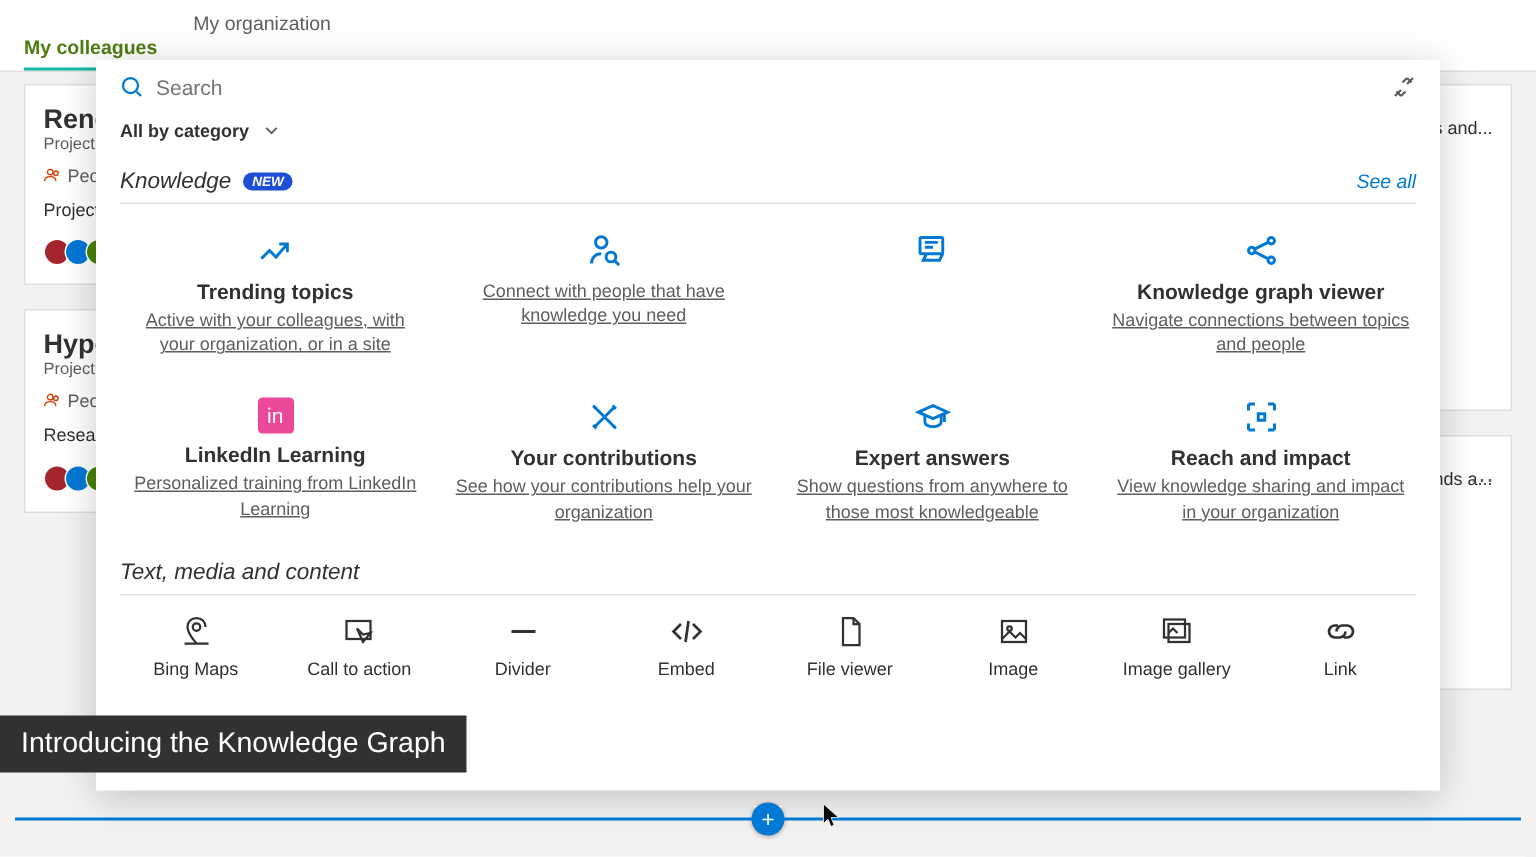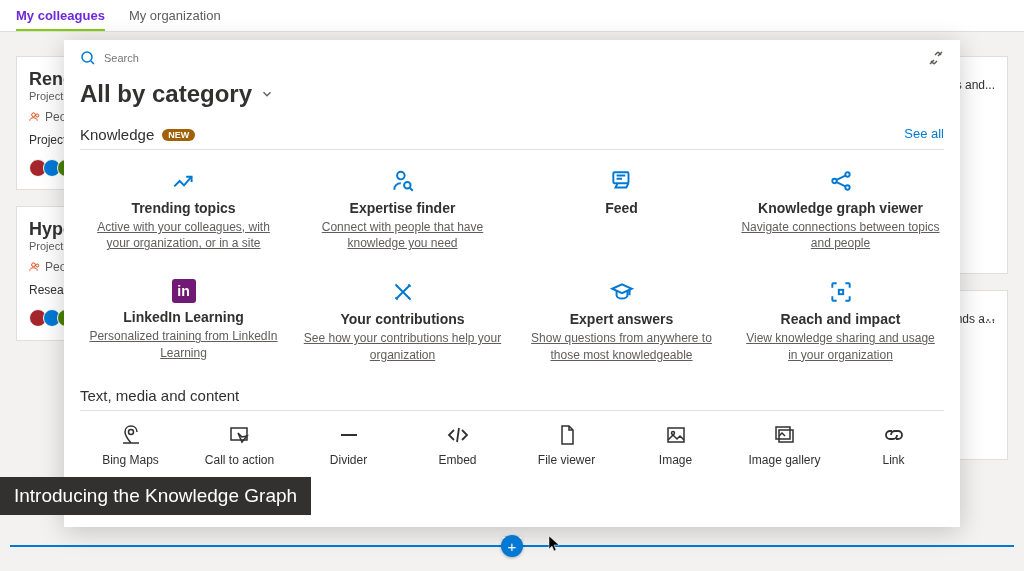--- a/index.html
+++ b/index.html
@@ -1,50 +1,50 @@
 <!DOCTYPE html>
 <html><head>
 <meta charset="utf-8">
 <style>
 * { margin: 0; padding: 0; box-sizing: border-box; font-family: "Segoe UI", Arial, sans-serif; }
 body { background: #f3f2f1; width: 1024px; height: 571px; overflow: hidden; position: relative; }
 
 
 .tabs { display: flex; gap: 24px; padding: 8px 16px 0; background: #fff; border-bottom: 1px solid #e1dfdd; }
 .tab { font-size: 13px; color: #605e5c; padding-bottom: 6px; cursor: pointer; }
-.tab.active { color: #6d28d9; border-bottom: 2px solid #84cc16; font-weight: 600; }
+.tab.active { color: #4d7c0f; border-bottom: 2px solid #14b8a6; font-weight: 600; margin-top: 16px; }
 
 
 .bg-cards { position: absolute; top: 40px; left: 0; right: 0; display: flex; gap: 16px; padding: 16px; }
 .bg-col { flex: 1; display: flex; flex-direction: column; gap: 16px; }
 .bg-card { background: #fff; border: 1px solid #e1dfdd; padding: 12px; }
 .bg-card .title { font-size: 18px; font-weight: 600; color: #323130; }
 .bg-card .sub { font-size: 11px; color: #605e5c; }
 .bg-card .meta { font-size: 12px; color: #605e5c; margin-top: 8px; display: flex; gap: 4px; align-items: center; }
 .bg-card .desc { font-size: 12px; color: #323130; margin-top: 8px; line-height: 1.4; }
 .bg-card .avatars { margin-top: 10px; display: flex; align-items: center; gap: 6px; }
 .avatar-stack { display: flex; }
 .av { width: 18px; height: 18px; border-radius: 50%; border: 1px solid #fff; margin-left: -4px; }
 .av:nth-child(1){background:#a4262c;margin-left:0}.av:nth-child(2){background:#0078d4}.av:nth-child(3){background:#498205}.av:nth-child(4){background:#881798}
 .bg-card .more { color: #605e5c; font-size: 16px; margin-left: auto; }
 
 
 .panel { position: absolute; top: 40px; left: 64px; right: 64px; bottom: 44px; background: #fff; box-shadow: 0 4px 24px rgba(0,0,0,0.2); display: flex; flex-direction: column; overflow: hidden; }
 .search-row { display: flex; align-items: center; padding: 10px 16px; }
 .search-icon { color: #0078d4; margin-right: 8px; flex-shrink: 0; }
-.search-input { border: none; outline: none; font-size: 11px; color: #605e5c; flex: 1; }
+.search-input { border: none; outline: none; font-size: 14px; color: #605e5c; flex: 1; }
 .collapse-icon { color: #605e5c; cursor: pointer; flex-shrink: 0; }
 
 .category-row { padding: 4px 16px 12px; }
-.category-btn { font-size: 24px; font-weight: 600; color: #323130; display: flex; align-items: center; gap: 8px; cursor: pointer; }
+.category-btn { font-size: 12px; font-weight: 600; color: #323130; display: flex; align-items: center; gap: 8px; cursor: pointer; }
 .chev { color: #605e5c; }
 
-.section-hdr { display: flex; justify-content: space-between; padding: 6px 16px; }
+.section-hdr { display: flex; align-items: center; justify-content: space-between; padding: 6px 16px; font-style: italic; }
 .section-title { font-size: 15px; color: #323130; display: flex; align-items: center; gap: 8px; }
-.badge-new { background: #a16207; color: #fff; font-size: 9px; font-weight: 600; padding: 1px 6px; border-radius: 8px; }
+.badge-new { background: #1d4ed8; color: #fff; font-size: 9px; font-weight: 600; padding: 1px 6px; border-radius: 8px; }
 .see-all { color: #0078d4; font-size: 13px; cursor: pointer; }
 
 .divider-line { height: 1px; background: #e1dfdd; margin: 0 16px; }
 
 .grid4 { display: grid; grid-template-columns: repeat(4, 1fr); gap: 20px 12px; padding: 14px 16px; }
 .tile { text-align: center; cursor: pointer; padding: 4px; }
 .tile-icon { color: #0078d4; margin-bottom: 6px; display: flex; justify-content: center; }
 .tile-title { font-size: 14px; font-weight: 600; color: #323130; margin-bottom: 3px; }
 .tile-desc { font-size: 12px; color: #605e5c; line-height: 1.35; text-decoration: underline; }
 
@@ -56,21 +56,21 @@
 
 .caption { position: absolute; bottom: 56px; left: 0; background: #323130; color: #fff; font-size: 19px; padding: 8px 14px; }
 
 
 .add-line { position: absolute; bottom: 24px; left: 10px; right: 10px; height: 2px; background: #0078d4; }
 .notch { position: absolute; bottom: 22px; left: 50%; transform: translateX(-50%); width: 0; height: 0; border-left: 10px solid transparent; border-right: 10px solid transparent; border-top: 12px solid #fff; filter: drop-shadow(0 1px 2px rgba(0,0,0,0.2)); }
 .add-btn { position: absolute; bottom: 14px; left: 50%; transform: translateX(-50%); width: 22px; height: 22px; border-radius: 50%; background: #0078d4; color: #fff; display: flex; align-items: center; justify-content: center; font-size: 15px; cursor: pointer; box-shadow: 0 1px 3px rgba(0,0,0,0.3); }
 
 .cursor { position: absolute; bottom: 18px; left: 548px; pointer-events:none; }
 
-.li-box { width: 24px; height: 24px; background: #701a75; color: #fff; font-weight: 700; font-size: 14px; display: flex; align-items: center; justify-content: center; border-radius: 3px; }
+.li-box { width: 24px; height: 24px; background: #ec4899; color: #fff; font-weight: 400; font-size: 14px; display: flex; align-items: center; justify-content: center; border-radius: 3px; }
 .people-icon { width:12px; height:12px; }
 </style>
 </head>
 <body>
 
 <div class="tabs">
   <div class="tab active">My colleagues</div>
   <div class="tab">My organization</div>
 </div>
 
@@ -182,32 +182,30 @@
     </div>
     <div class="tile">
       <div class="tile-icon">
           <svg width="26" height="26" viewBox="0 0 24 24" fill="none" stroke="#0078d4" stroke-width="1.8">
             <circle cx="10" cy="7" r="3.5"></circle>
             <path d="M4 20c0-3.5 2.5-6 6-6"></path>
             <circle cx="16" cy="16" r="3"></circle>
             <path d="M18.5 18.5L21 21"></path>
           </svg>
         </div>
-      <div class="tile-title">Expertise finder</div>
       <div class="tile-desc">Connect with people that have knowledge you need</div>
     </div>
     <div class="tile">
       <div class="tile-icon">
           <svg width="26" height="26" viewBox="0 0 24 24" fill="none" stroke="#0078d4" stroke-width="1.8">
             <rect x="4" y="4" width="14" height="10" rx="1"></rect>
             <path d="M7 7h8M7 10h5"></path>
             <path d="M8 14l-2 4h10l2-4"></path>
           </svg>
         </div>
-      <div class="tile-title">Feed</div>
     </div>
     <div class="tile">
       <div class="tile-icon">
           <svg width="26" height="26" viewBox="0 0 24 24" fill="none" stroke="#0078d4" stroke-width="1.8">
             <circle cx="6" cy="12" r="2"></circle>
             <circle cx="18" cy="6" r="2"></circle>
             <circle cx="18" cy="18" r="2"></circle>
             <path d="M8 11l8-4M8 13l8 4"></path>
           </svg>
         </div>
@@ -242,21 +240,21 @@
       <div class="tile-desc">Show questions from anywhere to those most knowledgeable</div>
     </div>
     <div class="tile">
       <div class="tile-icon">
           <svg width="26" height="26" viewBox="0 0 24 24" fill="none" stroke="#0078d4" stroke-width="1.8">
             <path d="M4 4h4M4 4v4M20 4h-4M20 4v4M4 20h4M4 20v-4M20 20h-4M20 20v-4"></path>
             <rect x="10" y="10" width="4" height="4"></rect>
           </svg>
         </div>
       <div class="tile-title">Reach and impact</div>
-      <div class="tile-desc">View knowledge sharing and usage in your organization</div>
+      <div class="tile-desc">View knowledge sharing and impact in your organization</div>
     </div>
   </div>
 
   <div class="section-hdr">
     <div class="section-title">Text, media and content</div>
   </div>
   <div class="divider-line"></div>
 
   <div class="grid8">
     <div class="mini">

